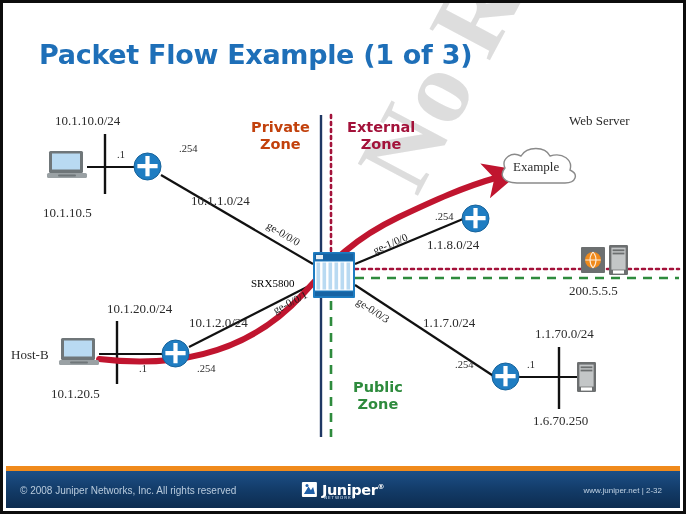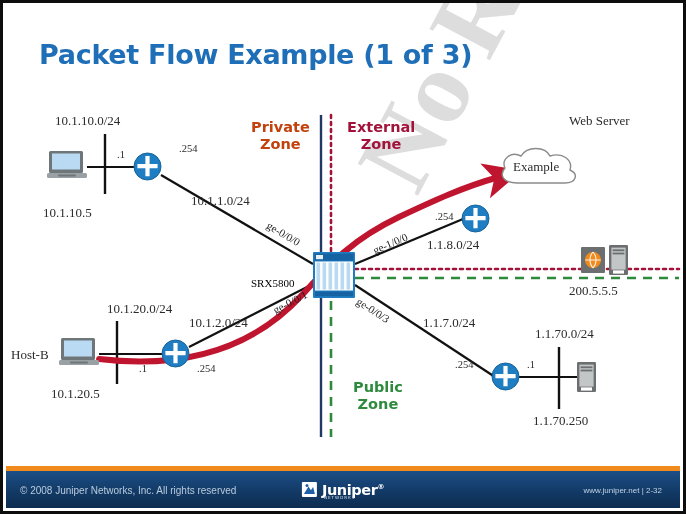--- a/index.html
+++ b/index.html
@@ -254,21 +254,21 @@
     <div class="lbl small" style="left:432px;top:122px;">.254</div>
     <div class="lbl netserif" style="left:424px;top:148px;">1.1.8.0/24</div>
     <div class="lbl netserif" style="left:510px;top:70px;">Example</div>
     <div class="lbl netserif" style="left:566px;top:24px;">Web Server</div>
     <div class="lbl netserif" style="left:566px;top:194px;">200.5.5.5</div>
 
     <div class="lbl netserif" style="left:420px;top:226px;">1.1.7.0/24</div>
     <div class="lbl small" style="left:452px;top:270px;">.254</div>
     <div class="lbl small" style="left:524px;top:270px;">.1</div>
     <div class="lbl netserif" style="left:532px;top:237px;">1.1.70.0/24</div>
-    <div class="lbl netserif" style="left:530px;top:324px;">1.1.70.250</div>
+    <div class="lbl netserif" style="left:530px;top:324px;">1.6.70.250</div>
 
     <div class="zonelbl zone-private" style="left:248px;top:30px;">
       <div>Private</div>
       <div>Zone</div>
     </div>
     <div class="zonelbl zone-external" style="left:344px;top:30px;">
       <div>External</div>
       <div>Zone</div>
     </div>
     <div class="zonelbl zone-public" style="left:350px;top:290px;">

